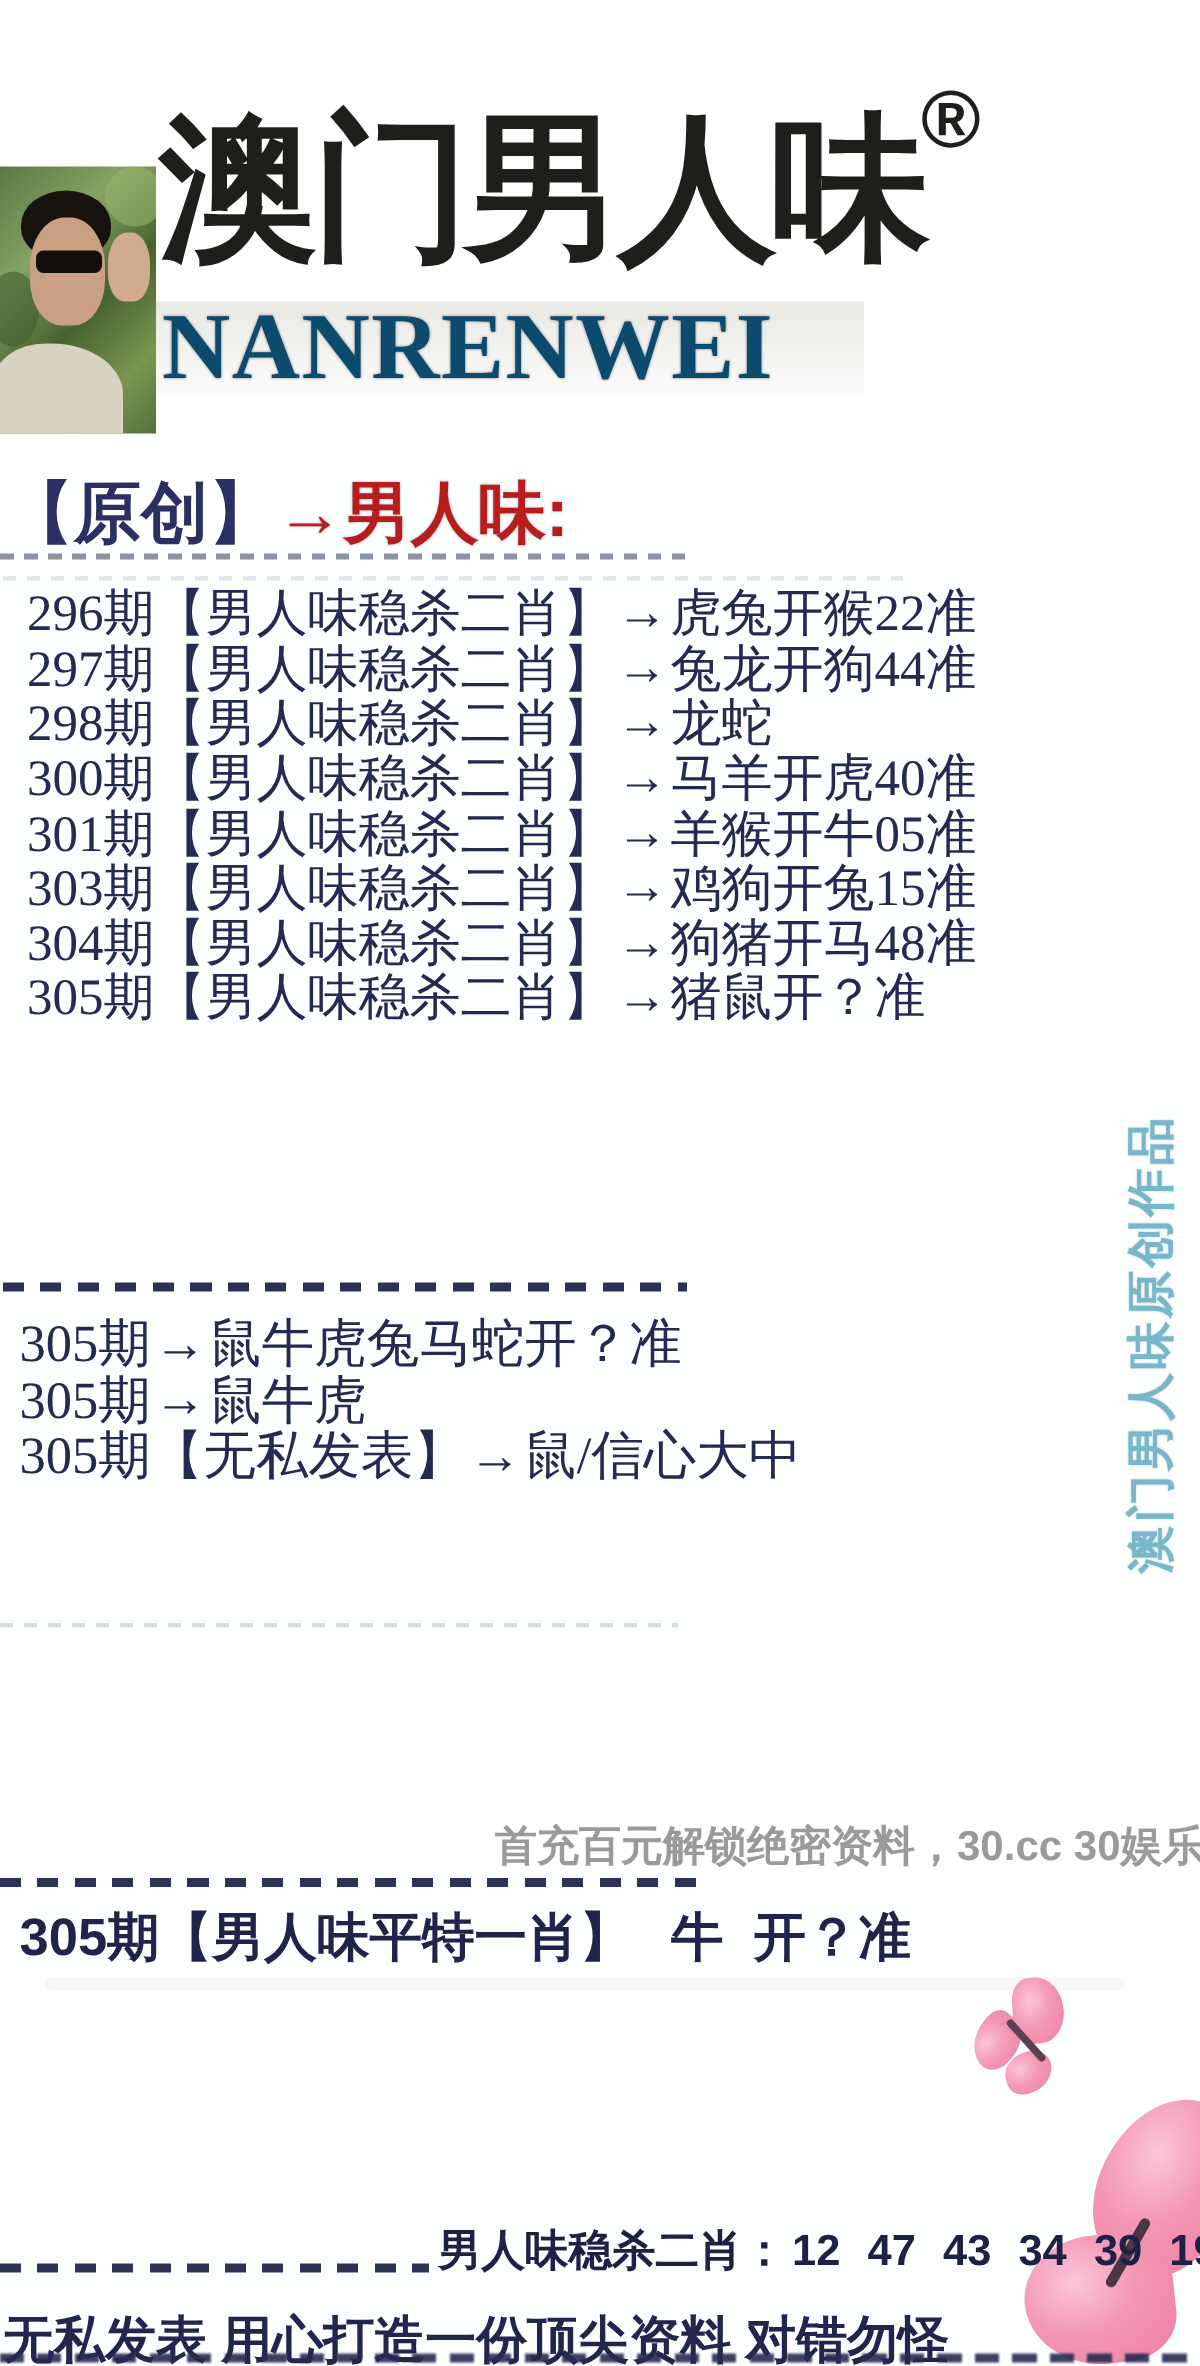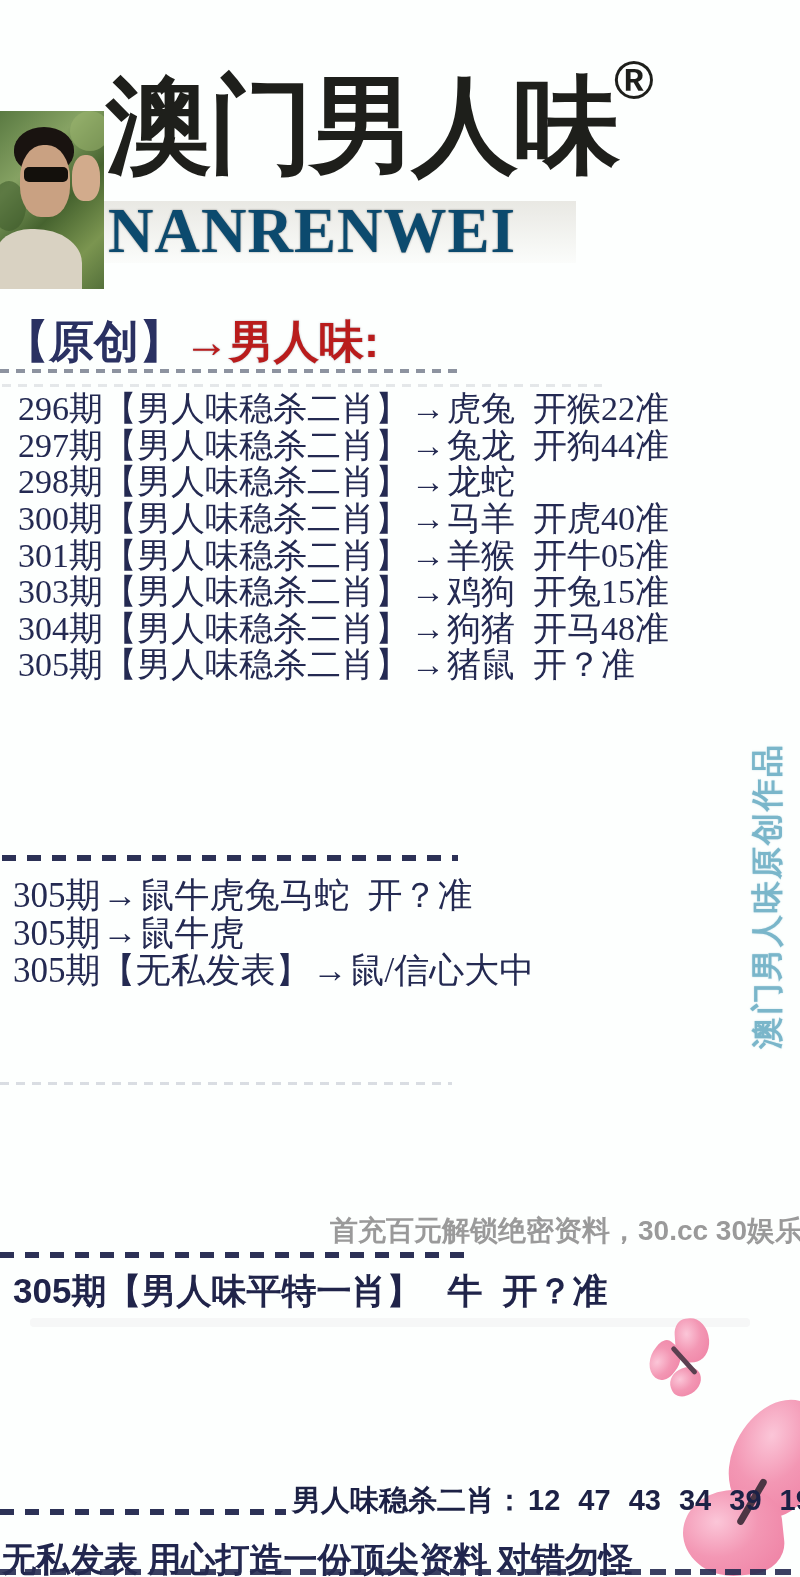--- a/index.html
+++ b/index.html
@@ -34,21 +34,21 @@
   .dash-gray{background-image:repeating-linear-gradient(90deg,#8d93a0 0 9px,transparent 9px 16px);}
   .dash-gray-faint{background-image:repeating-linear-gradient(90deg,#c6cbd4 0 9px,transparent 9px 16px);}
   .dash-navy{background-image:repeating-linear-gradient(90deg,#2c3156 0 14px,transparent 14px 25px);}
   .dash-navy-b{background-image:repeating-linear-gradient(90deg,#272c52 0 16px,transparent 16px 25px);}
 
   
   .rows{position:absolute;left:18px;top:391px;font-family:"Liberation Serif","DejaVu Serif",serif;
     color:#242a52;font-size:34px;}
   .p-row{display:flex;align-items:center;height:36.6px;white-space:nowrap;}
   .p-row .arrow{font-weight:700;margin:0 2px;}
-  .p-row .result{margin-left:18px;}
+  .p-row .result{}
 
   .rows2{position:absolute;left:13px;top:877px;font-family:"Liberation Serif","DejaVu Serif",serif;
     color:#242a52;font-size:35px;}
   .rows2 .p-row{height:37.6px;}
 
   
   .side-vert{position:absolute;left:745px;top:750px;width:46px;height:292px;display:flex;align-items:center;justify-content:center;}
   .side-vert span{transform:rotate(-90deg);transform-origin:center;white-space:nowrap;
     font-weight:700;font-size:32px;letter-spacing:2px;color:#7ab6ca;text-shadow:0 0 1.5px rgba(122,182,202,.6);}
 

